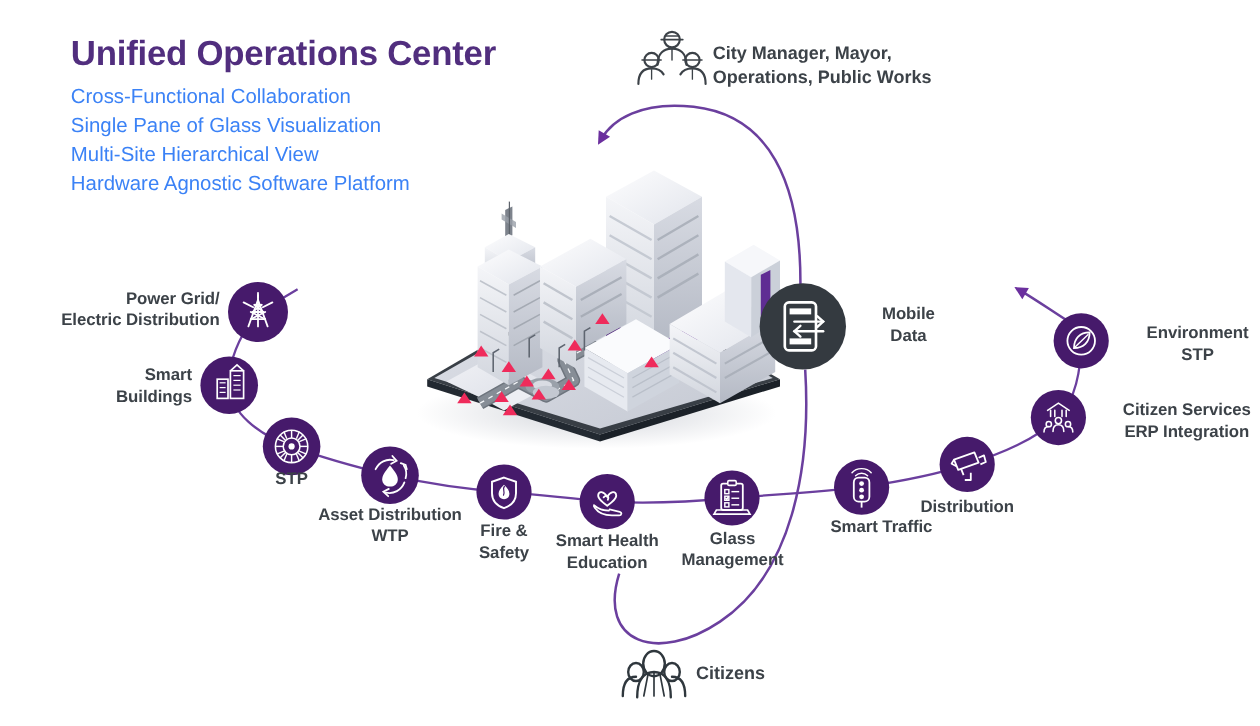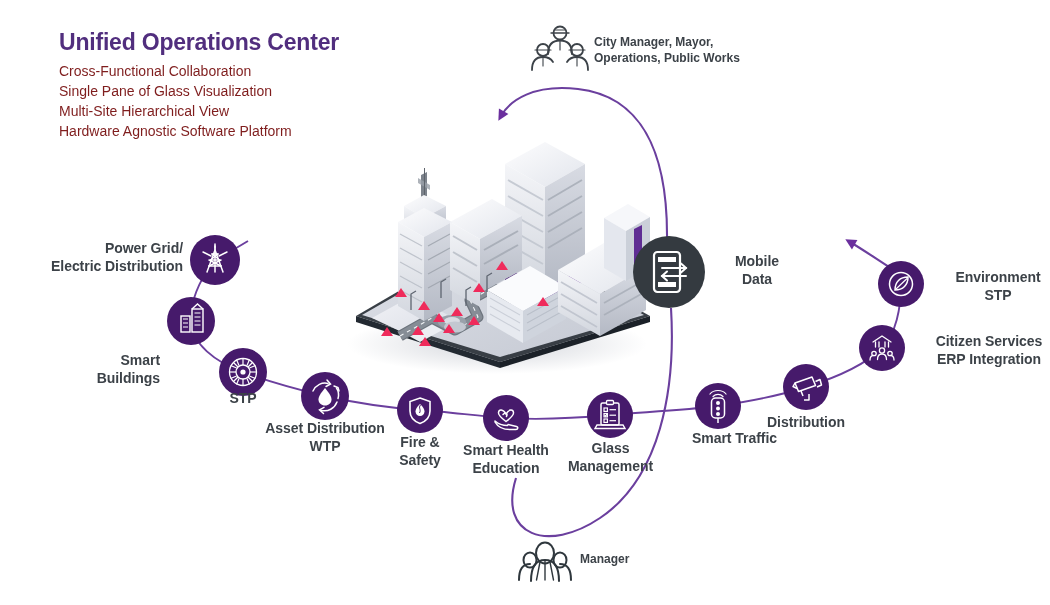--- a/index.html
+++ b/index.html
@@ -18,36 +18,36 @@
     overflow: hidden;
   }
   
   #header {
     position: absolute;
     left: 59px;
     top: 30px;
     width: 420px;
   }
   #title {
-    font-size: 23px;
+    font-size: 29px;
     font-weight: bold;
     color: #512e7e;
     letter-spacing: -0.2px;
     line-height: 1.1;
     margin: 0 0 7px 0;
     white-space: nowrap;
   }
   #subtitle-list {
     list-style: none;
     margin: 0;
     padding: 0;
   }
   #subtitle-list li {
-    font-size: 14px;
-    color: #7f1d1d;
+    font-size: 17px;
+    color: #3b82f6;
     line-height: 1.42;
     white-space: nowrap;
   }
   
   #canvas {
     position: absolute;
     left: 0;
     top: 0;
     width: 1050px;
     height: 605px;
@@ -60,21 +60,21 @@
     color: #3c4248;
     font-weight: bold;
     white-space: pre-line;
     letter-spacing: -0.05px;
   }
   .node-label.align-right { text-align: right; }
   .node-label.align-left  { text-align: center; }
   .node-label.align-center{ text-align: center; }
   .stakeholder-label {
     position: absolute;
-    font-size: 12px;
+    font-size: 15px;
     line-height: 1.3;
     color: #3c4248;
     font-weight: bold;
     white-space: pre-line;
   }
 </style>
 </head>
 <body>
 
 <div id="stage">
@@ -552,25 +552,25 @@
       <ellipse cx="530" cy="560" rx="6.5" ry="7.5"></ellipse>
       <path d="M 519 580 C 519 568 523.5 564 530 564"></path>
       <ellipse cx="560" cy="560" rx="6.5" ry="7.5"></ellipse>
       <path d="M 571 580 C 571 568 566.5 564 560 564"></path>
     </g>
   </svg>
 
   <div class="stakeholder-label" style="left:594px; top:35px;">City Manager, Mayor,
 Operations, Public Works</div>
 
-  <div class="stakeholder-label" style="left:580px; top:552px;">Manager</div>
+  <div class="stakeholder-label" style="left:580px; top:552px;">Citizens</div>
 
   <div class="node-label align-right" style="left:20px; top:240px; width:163px;">Power Grid/
 Electric Distribution</div>
-  <div class="node-label align-right" style="left:57px; top:304px; width:103px;margin-top:48px;">Smart
+  <div class="node-label align-right" style="left:57px; top:304px; width:103px;">Smart
 Buildings</div>
   <div class="node-label align-center" style="left:193px; top:390px; width:100px;">STP</div>
   <div class="node-label align-center" style="left:232px; top:420px; width:186px;">Asset Distribution
 WTP</div>
   <div class="node-label align-center" style="left:366px; top:434px; width:108px;">Fire &amp;
 Safety</div>
   <div class="node-label align-center" style="left:436px; top:442px; width:140px;">Smart Health
 Education</div>
   <div class="node-label align-center" style="left:543px; top:440px; width:135px;">Glass
 Management</div>

